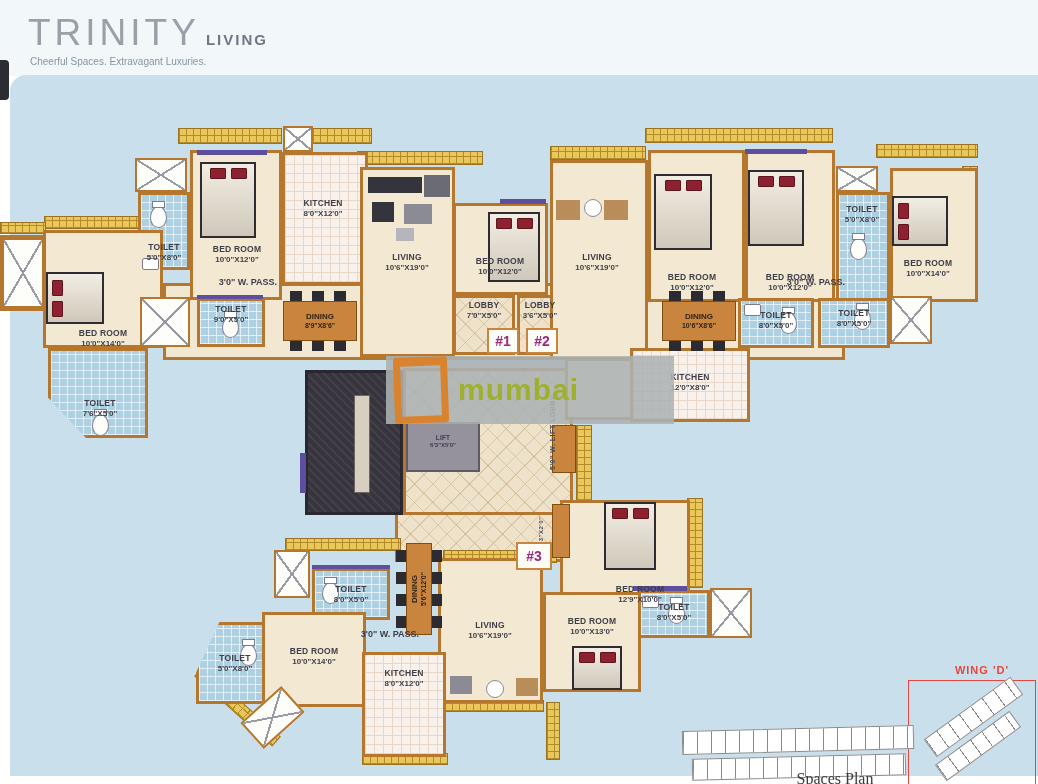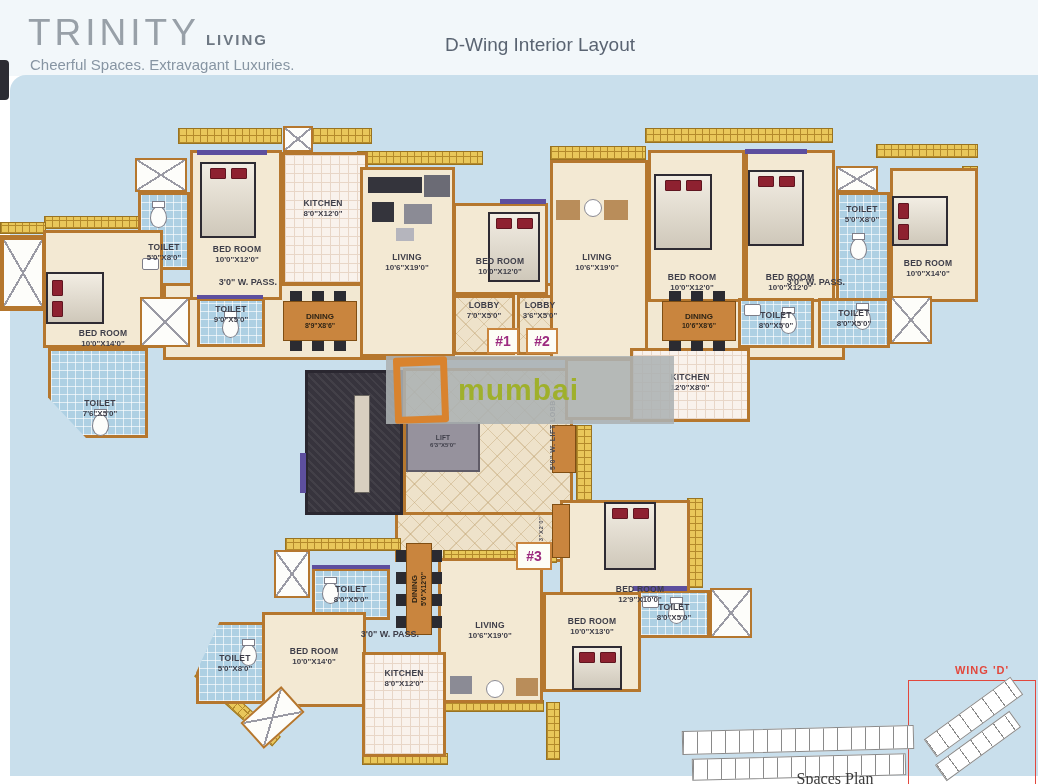--- a/index.html
+++ b/index.html
@@ -1,20 +1,20 @@
 <!DOCTYPE html>
 <html><head>
 <meta charset="utf-8">
 <style>
   html,body{margin:0;padding:0;}
   .page{position:relative;width:1038px;height:784px;background:#fff;font-family:"Liberation Sans",sans-serif;overflow:hidden;}
   .hdr{position:absolute;left:0;top:0;width:1038px;height:76px;background:#f2f7fa;}
   .brand{position:absolute;left:28px;top:12px;font-size:37px;font-weight:400;letter-spacing:4px;color:#98a0a8;}
   .brand b{font-size:15px;letter-spacing:2px;color:#6e7883;font-weight:700;margin-left:6px;}
-  .tag{position:absolute;left:30px;top:56px;font-size:15px;color:#8795a3;}
+  .tag{position:absolute;left:30px;top:56px;font-size:10px;color:#8795a3;}
   .title{position:absolute;left:380px;top:34px;width:320px;text-align:center;font-size:19px;color:#5a6472;}
   .edgemark{position:absolute;left:0;top:60px;width:9px;height:40px;background:#2c2c33;border-radius:0 4px 4px 0;}
   .bluebg{position:absolute;left:10px;top:75px;right:0;bottom:8px;background:#c9dfec;border-radius:16px 0 0 0;}
   .abs{position:absolute;box-sizing:border-box;}
   .fill{z-index:1;background:#f2e8d2;border:3px solid #b5772e;}
   .room{z-index:2;border:3px solid #b5772e;background:#f3e9d3;}
   .cream{background:#f3e9d3;}
   .kitchen{background:#f9f2ec;background-image:repeating-linear-gradient(0deg,#e8d6c7 0 1px,transparent 1px 9px),repeating-linear-gradient(90deg,#e8d6c7 0 1px,transparent 1px 9px);}
   .bluet{background:#aed0e3;background-image:repeating-linear-gradient(0deg,rgba(255,255,255,.65) 0 1px,transparent 1px 8px),repeating-linear-gradient(90deg,rgba(255,255,255,.65) 0 1px,transparent 1px 8px);}
   .tile{background:#eee2ca;background-image:repeating-linear-gradient(45deg,rgba(190,160,110,.4) 0 1px,transparent 1px 13px),repeating-linear-gradient(-45deg,rgba(190,160,110,.4) 0 1px,transparent 1px 13px);}
@@ -65,21 +65,20 @@
   .lplan{position:absolute;left:70px;top:106px;width:170px;text-align:center;font-family:"Liberation Serif",serif;font-size:16px;color:#3a3a3a;}
 </style>
 </head>
 <body>
 
 <div class="page">
 
   <div class="hdr">
     <div class="brand"><span>TRINITY</span><b>LIVING</b></div>
     <div class="tag">Cheerful Spaces. Extravagant Luxuries.</div>
-    <div class="title">D-Wing Interior Layout</div>
   </div>
   <div class="edgemark"></div>
   <div class="bluebg"></div>
 
   <div class="abs fill" style="left:163px;top:283px;width:682px;height:77px"></div>
   <div class="abs fill tile" style="left:403px;top:368px;width:170px;height:148px"></div>
   <div class="abs fill tile" style="left:395px;top:512px;width:178px;height:50px"></div>
   <div class="abs fill" style="left:565px;top:358px;width:70px;height:62px"></div>
   <div class="abs fill" style="left:0;top:235px;width:45px;height:76px"></div>
 

